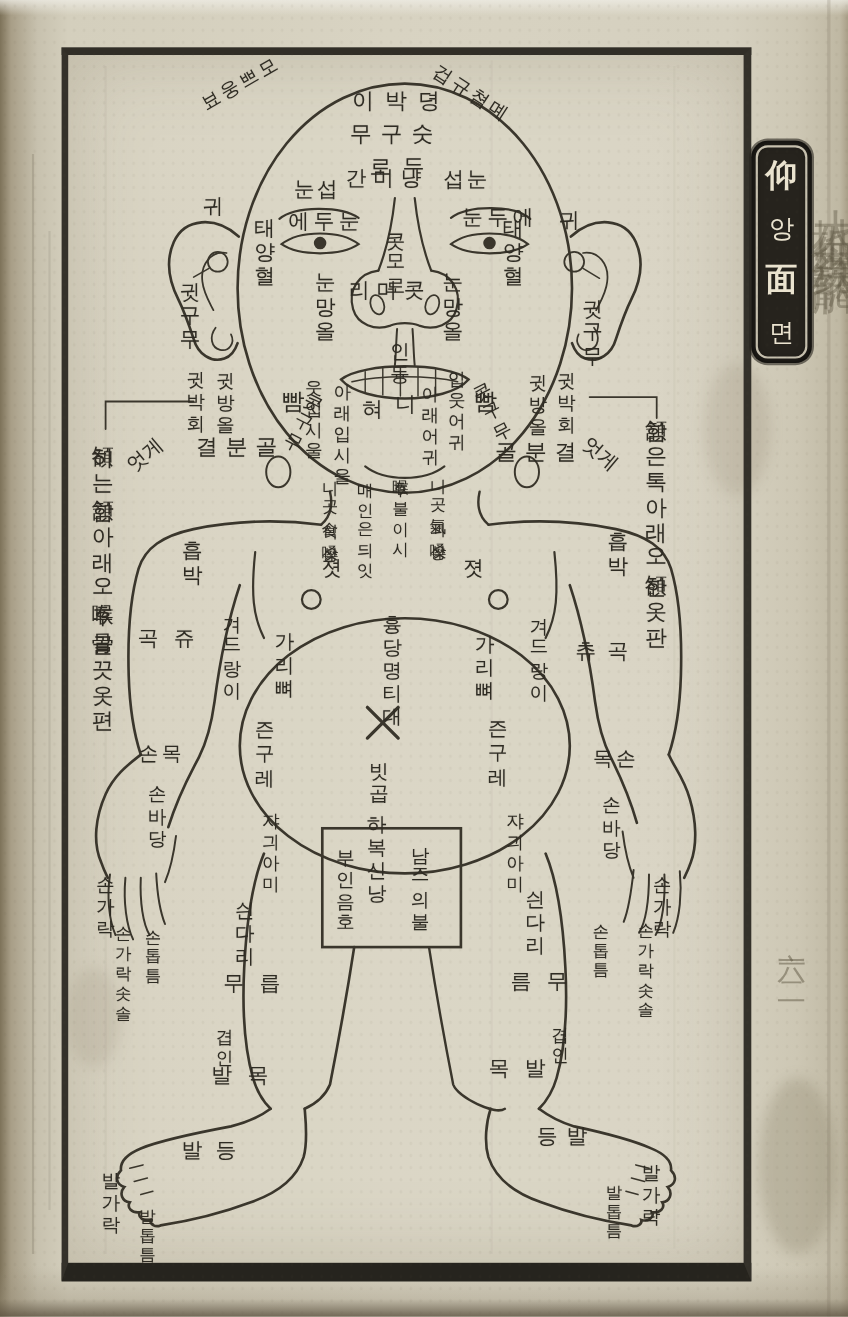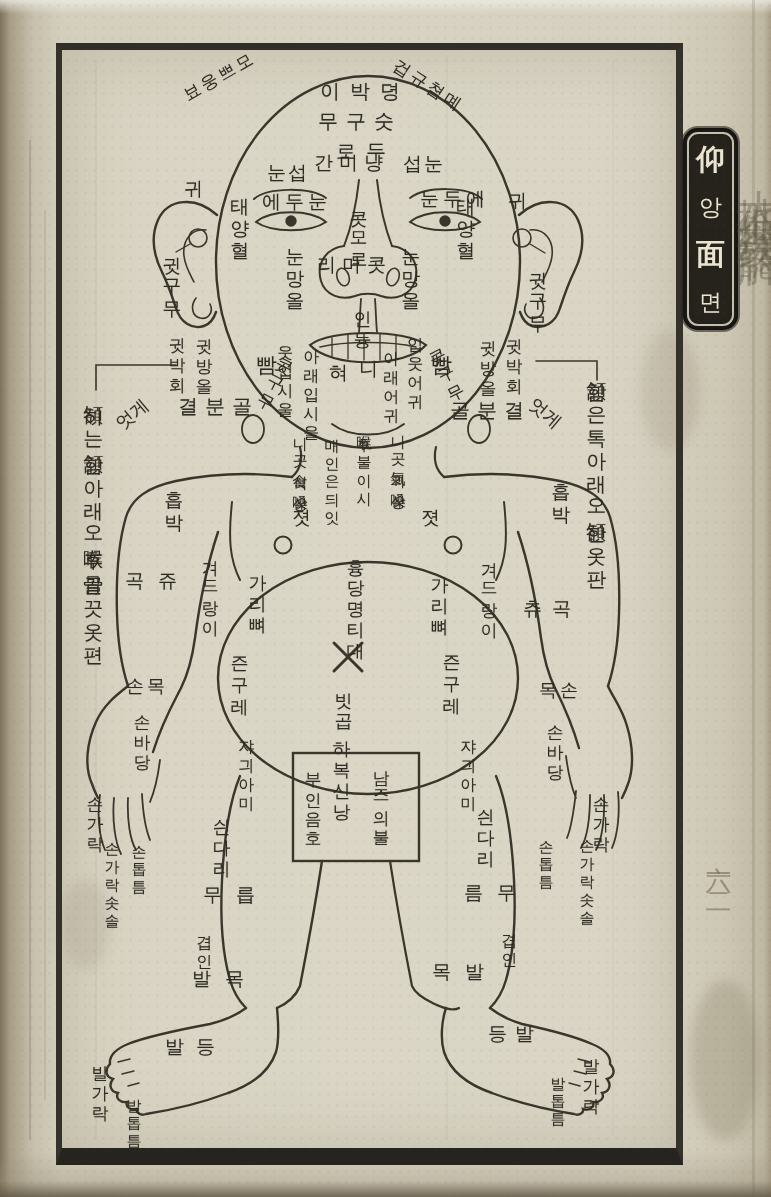--- a/index.html
+++ b/index.html
@@ -187,21 +187,21 @@
   <span class="lab v" style="left:550px;top:470px">흡박</span>
   <span class="lab" style="left:292px;top:507px">졋</span>
   <span class="lab" style="left:421px;top:507px">졋</span>
   <span class="lab v s17" style="left:200px;top:548px">겨드랑이</span>
   <span class="lab v s17" style="left:479px;top:550px">겨드랑이</span>
   <span class="lab v s18" style="left:247px;top:562px">가리뼈</span>
   <span class="lab v s18" style="left:429px;top:564px">가리뼈</span>
   <span class="lab v s18" style="left:229px;top:644px">즌구레</span>
   <span class="lab v s18" style="left:441px;top:643px">즌구레</span>
   <span class="lab" style="left:125px;top:570px;letter-spacing:14px">곡쥬</span>
-  <span class="lab" style="left:523px;top:598px;letter-spacing:10px">츄곡</span>
+  <span class="lab" style="left:523px;top:582px;letter-spacing:10px">츄곡</span>
 
   <span class="lab v s18" style="left:345px;top:546px">흉당명티대</span>
   <span class="lab v s18" style="left:333px;top:680px">빗곱</span>
   <span class="lab v s18" style="left:331px;top:728px">하복신낭</span>
   <span class="lab v s17" style="left:371px;top:758px">남즈의불</span>
   <span class="lab v s17" style="left:303px;top:760px">부인음호</span>
 
   <span class="lab s18" style="left:126px;top:676px;letter-spacing:3px">손목</span>
   <span class="lab s18" style="left:539px;top:680px;letter-spacing:3px">목손</span>
   <span class="lab v s17" style="left:132px;top:702px">손바당</span>
@@ -215,21 +215,21 @@
 
   <span class="lab v s16" style="left:237px;top:728px">쟈긔아미</span>
   <span class="lab v s16" style="left:459px;top:728px">쟈긔아미</span>
   <span class="lab v s18" style="left:211px;top:806px">싄다리</span>
   <span class="lab v s18" style="left:475px;top:796px">싄다리</span>
   <span class="lab" style="left:203px;top:884px;letter-spacing:14px">무릅</span>
   <span class="lab" style="left:464px;top:882px;letter-spacing:14px">름무</span>
   <span class="lab v s16" style="left:195px;top:924px">겹인</span>
   <span class="lab v s16" style="left:500px;top:922px">겹인</span>
   <span class="lab" style="left:192px;top:968px;letter-spacing:14px">발목</span>
-  <span class="lab" style="left:432px;top:961px;letter-spacing:14px">목발</span>
+  <span class="lab" style="left:444px;top:961px;letter-spacing:14px">목발</span>
 
   <span class="lab" style="left:165px;top:1036px;letter-spacing:12px">발등</span>
   <span class="lab" style="left:488px;top:1023px;letter-spacing:8px">등발</span>
   <span class="lab v s17" style="left:90px;top:1053px">발가락</span>
   <span class="lab v s17" style="left:581px;top:1046px">발가락</span>
   <span class="lab v s15" style="left:125px;top:1088px">발톱틈</span>
   <span class="lab v s15" style="left:549px;top:1066px">발톱틈</span>
 
   <div class="seal">
     <div class="seal-inner"></div>

